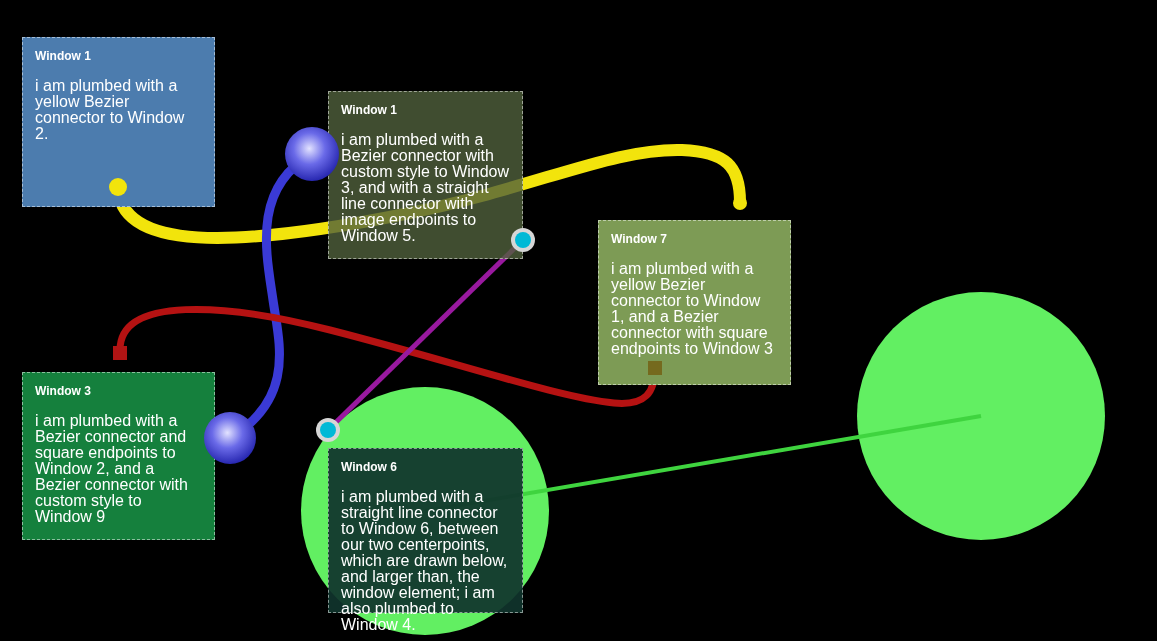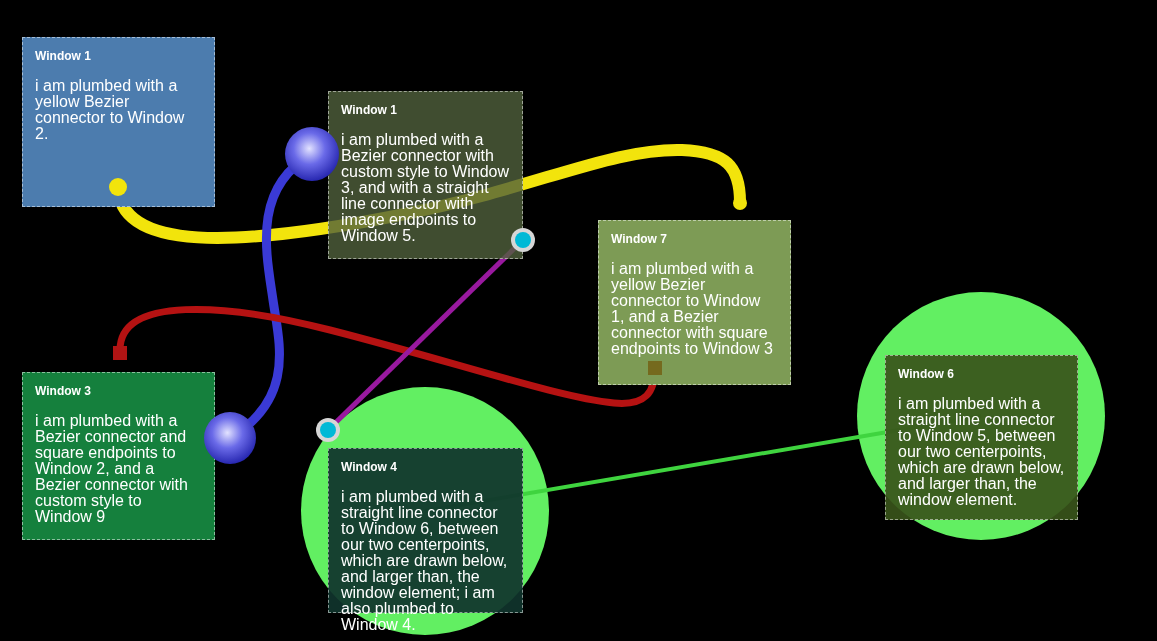--- a/index.html
+++ b/index.html
@@ -56,28 +56,24 @@
     <span class="wtitle">Window 7</span>
     <span class="wbody">i am plumbed with a yellow Bezier connector to Window 1, and a Bezier connector with square endpoints to Window 3</span>
   </div>
 
   <div class="window" id="win3">
     <span class="wtitle">Window 3</span>
     <span class="wbody">i am plumbed with a Bezier connector and square endpoints to Window 2, and a Bezier connector with custom style to Window 9</span>
   </div>
 
   <div class="window" id="win5">
-    <span class="wtitle">Window 4</span>
+    <span class="wtitle">Window 6</span>
     <span class="wbody">i am plumbed with a straight line connector to Window 6, between our two centerpoints, which are drawn below, and larger than, the window element; i am also plumbed to Window 4.</span>
   </div>
 
-  <div class="window" id="win6">
-    <span class="wtitle">Window 6</span>
-    <span class="wbody">i am plumbed with a straight line connector to Window 5, between our two centerpoints, which are drawn below, and larger than, the window element.</span>
-  </div>
 
   <svg id="endpoints" class="layer">
     <defs>
       <radialGradient id="ballGrad" cx="45%" cy="40%" r="65%">
         <stop offset="0%" stop-color="#e2e2ff"></stop>
         <stop offset="45%" stop-color="#6a6ae8"></stop>
         <stop offset="100%" stop-color="#1d1da8"></stop>
       </radialGradient>
     </defs>
 

